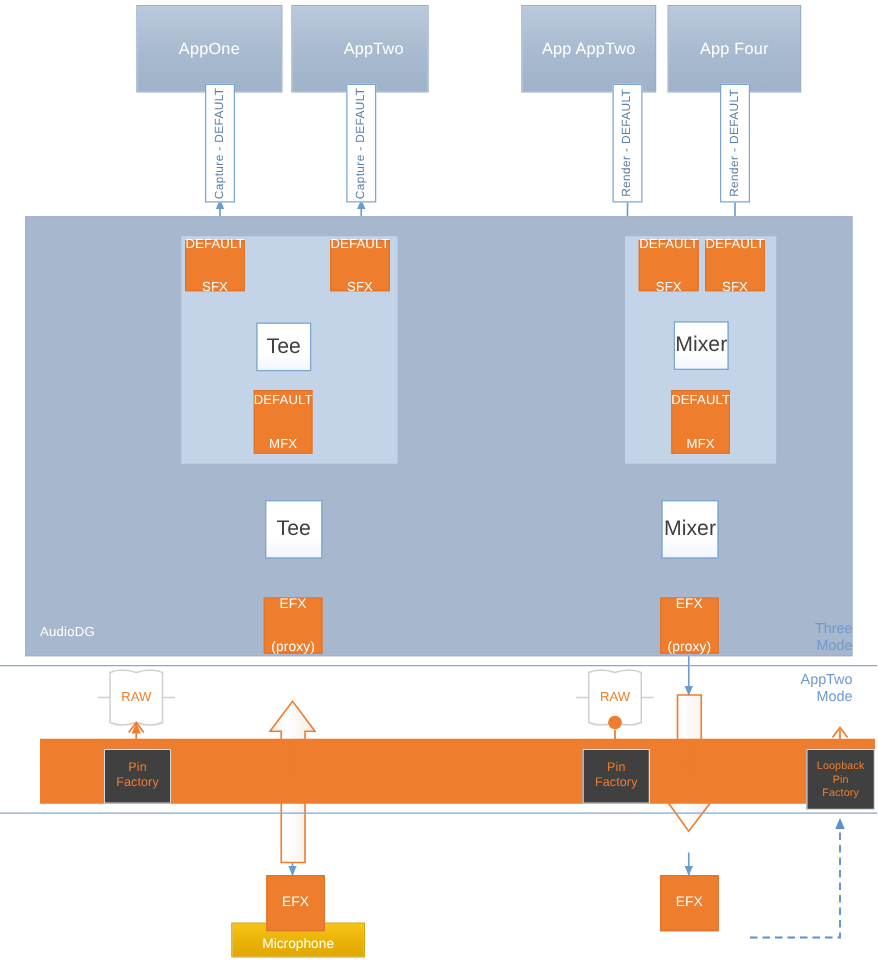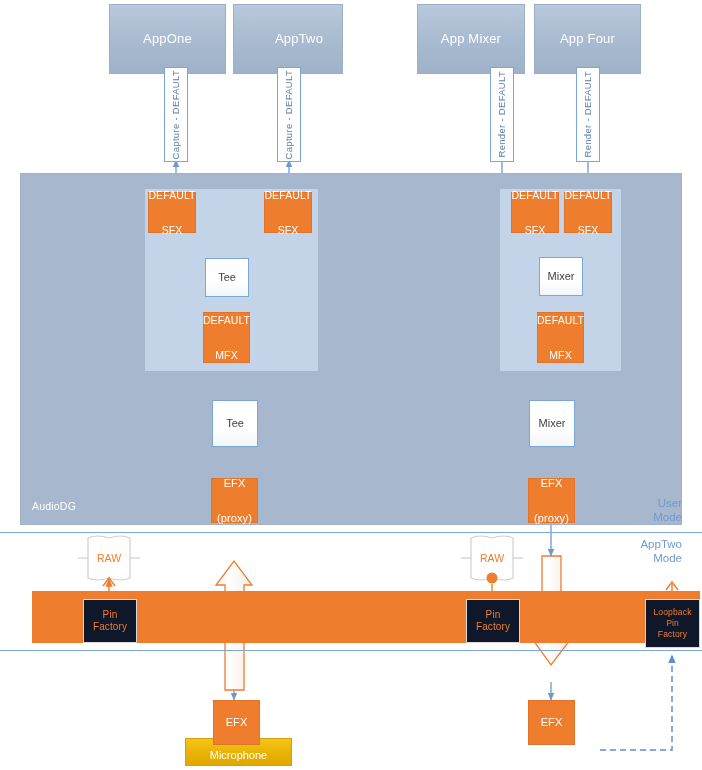--- a/index.html
+++ b/index.html
@@ -89,21 +89,21 @@
     letter-spacing:.1px;
     gap:22px;
   }
   .fx.big{font-size:11px;}
 
   
   .white-box{
     background:linear-gradient(180deg,#ffffff 0%,#ffffff 62%,#f2f6fb 100%);
     border:1px solid #7ba7d4;
     color:#3f3f3f;
-    font-size:11px;
+    font-size:17px;
   }
 
   
   .divider{
     position:absolute;
     height:0;
     border-top:1.4px solid #7fa9d6;
   }
   .mode-label{
     position:absolute;
@@ -115,21 +115,21 @@
 
   
   .kernel-bar{
     position:absolute;
     background:#ef7d2e;
     box-sizing:border-box;
   }
 
   
   .pin-factory{
-    background:#0f172a;
+    background:#404040;
     border:1px solid #d9d9d9;
     color:#ef7d2e;
     font-size:10px;
     letter-spacing:.1px;
     line-height:1.25;
   }
   .pin-factory.small{font-size:8.6px;line-height:1.25;}
 
   
   .raw-flag{
@@ -261,21 +261,21 @@
     </defs>
   </svg>
 
   <div class="node app-box" style="left:109px;top:4px;width:117px;height:70px;">
     <span>AppOne</span>
   </div>
   <div class="node app-box" style="left:233px;top:4px;width:110px;height:70px;padding-left:22px;">
     <span>AppTwo</span>
   </div>
   <div class="node app-box" style="left:417px;top:4px;width:108px;height:70px;">
-    <span>App Mixer</span>
+    <span>App AppTwo</span>
   </div>
   <div class="node app-box" style="left:534px;top:4px;width:107px;height:70px;align-items:center;">
     <span>App Four</span>
   </div>
 
   <div class="node pin-label" style="left:164px;top:67px;width:24px;height:95px;">
     <span>Capture - DEFAULT</span>
   </div>
   <div class="node pin-label" style="left:277px;top:67px;width:24px;height:95px;">
     <span>Capture - DEFAULT</span>
@@ -339,21 +339,21 @@
   </div>
   <div class="node fx big" style="left:528px;top:478px;width:47px;height:45px;flex-direction:column;">
     <span>EFX</span>
     <span>(proxy)</span>
   </div>
 
   <div class="divider" style="left:0px;top:532px;width:702px;"></div>
   <div class="divider" style="left:0px;top:650px;width:702px;"></div>
 
   <div class="mode-label" style="left:600px;top:496px;width:82px;">
-    <div>User</div>
+    <div>Three</div>
     <div>Mode</div>
   </div>
   <div class="mode-label" style="left:600px;top:537px;width:82px;">
     <div>AppTwo</div>
     <div>Mode</div>
   </div>
 
   <div class="kernel-bar" style="left:32px;top:591px;width:668px;height:52px;"></div>
 
   <div class="raw-flag" style="left:88px;top:548px;width:42px;height:20px;">

